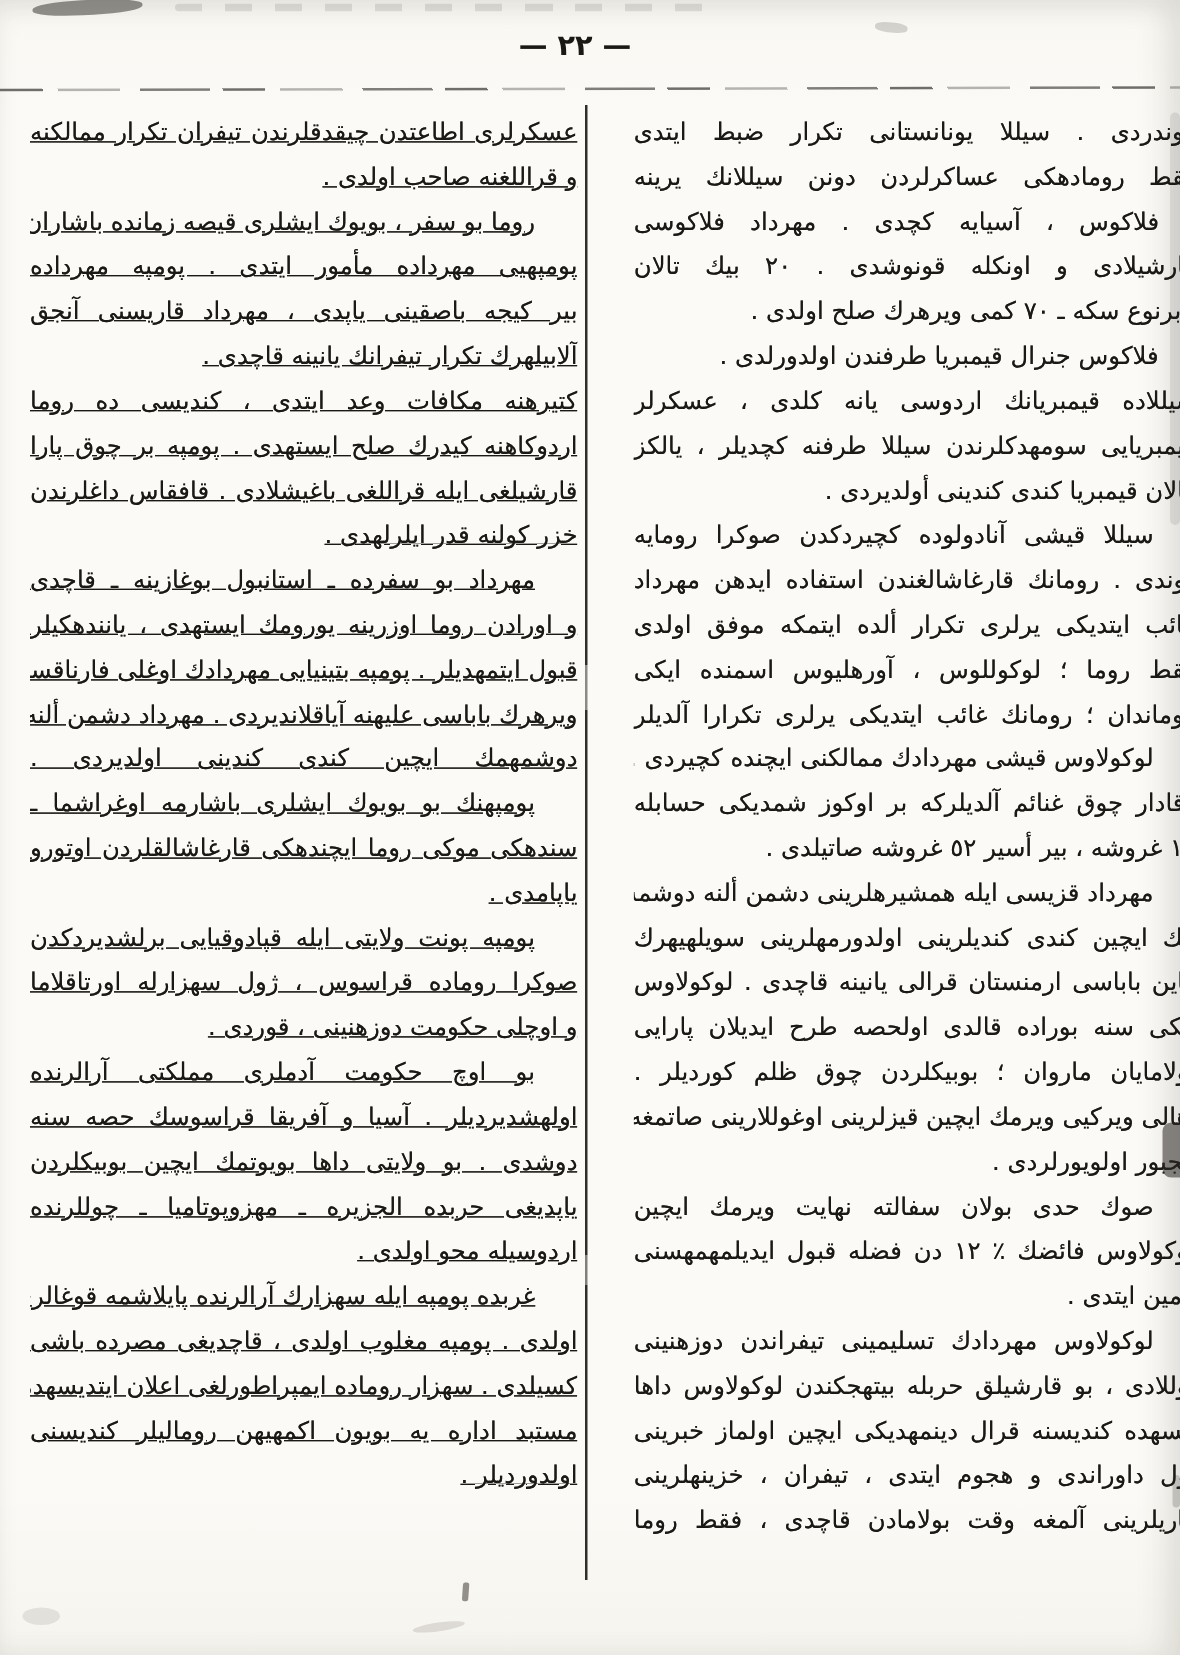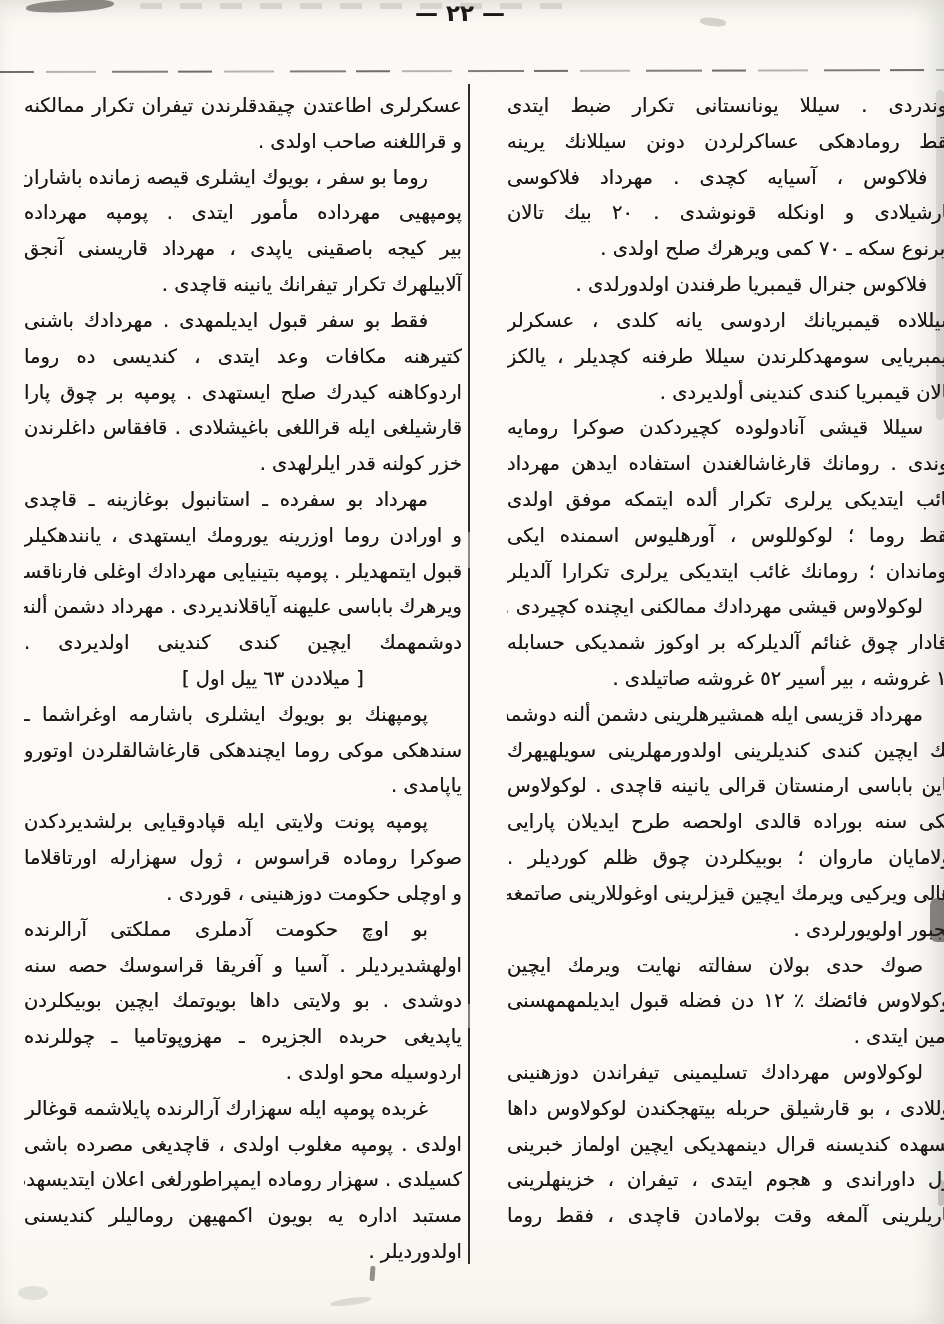--- a/index.html
+++ b/index.html
@@ -7,42 +7,42 @@
     width:944px;height:1324px;overflow:hidden;position:relative;
     background:#f7f5f0;
     font-family:"DejaVu Sans",sans-serif;
   }
   .page{
     position:absolute;inset:0;
     background:linear-gradient(180deg,#f9f8f3 0%,#fbfaf6 8%,#fbfaf6 90%,#f6f4ee 100%);
     box-shadow:inset -14px 0 22px rgba(60,58,52,.10), inset 0 10px 18px rgba(70,68,60,.06);
   }
   .page-number{
-    position:absolute;top:0;left:0;width:920px;text-align:center;
+    position:absolute;top:24px;left:0;width:920px;text-align:center;
     font-size:23px;color:#1b1916;letter-spacing:2px;font-weight:bold;
   }
   .header-rule{
     position:absolute;top:70px;left:0;width:944px;height:2px;opacity:.75;
     transform:rotate(-.12deg);
     background:repeating-linear-gradient(90deg,
       rgba(45,43,40,.9) 0 34px, rgba(45,43,40,0) 34px 46px,
       rgba(45,43,40,.45) 46px 96px, rgba(45,43,40,0) 96px 112px,
       rgba(45,43,40,.8) 112px 168px, rgba(45,43,40,0) 168px 178px);
   }
   .column-divider{
     position:absolute;left:468px;top:84px;width:2px;height:1180px;
     background:linear-gradient(180deg,#141210 0 38%, rgba(20,18,16,.55) 38% 41%, #141210 41% 78%, rgba(20,18,16,.6) 78% 80%, #141210 80% 100%);
     opacity:.88;
   }
   .col{
     position:absolute;top:88px;height:1186px;overflow:hidden;
     direction:rtl;color:#1b1916;font-size:19.5px;
     text-shadow:0 0 .5px rgba(20,18,14,.75);
   }
-  .col-left{left:24px;width:438px;}
+  .col-left{left:24px;width:438px;text-decoration:underline;}
   .col-right{left:507px;width:450px;}
   .line{
     height:35.82px;line-height:35.6px;white-space:nowrap;
     text-align:justify;text-align-last:justify;overflow:hidden;
   }
   .line.end{text-align-last:right;}
   .line.start{padding-right:34px;}
   .line.start-end{padding-right:30px;text-align-last:right;}
   .line.date{text-align-last:center;padding-left:60px;}
   .artifact{position:absolute;background:#2b2824;pointer-events:none;}
@@ -99,31 +99,29 @@
       <div class="line full">أول داوراندى و هجوم ايتدى ، تيفران ، خزينهلرينى</div>
       <div class="line full">قاريلرينى آلمغه وقت بولامادن قاچدى ، فقط روما</div>
     </div>
   <div class="col col-left">
       <div class="line full">عسكرلرى اطاعتدن چيقدقلرندن تيفران تكرار ممالكنه</div>
       <div class="line end">و قراللغنه صاحب اولدى .</div>
       <div class="line start">روما بو سفر ، بويوك ايشلرى قيصه زمانده باشاران</div>
       <div class="line full">پومپهيى مهرداده مأمور ايتدى . پومپه مهرداده</div>
       <div class="line full">بير كيجه باصقينى ياپدى ، مهرداد قاريسنى آنجق</div>
       <div class="line end">آلابيلهرك تكرار تيفرانك يانينه قاچدى .</div>
-      <div class="line start">فقط بو سفر قبول ايديلمهدى . مهردادك باشنى</div>
       <div class="line full">كتيرهنه مكافات وعد ايتدى ، كنديسى ده روما</div>
       <div class="line full">اردوكاهنه كيدرك صلح ايستهدى . پومپه بر چوق پارا</div>
       <div class="line full">قارشيلغى ايله قراللغى باغيشلادى . قافقاس داغلرندن</div>
       <div class="line end">خزر كولنه قدر ايلرلهدى .</div>
       <div class="line start">مهرداد بو سفرده ـ استانبول بوغازينه ـ قاچدى</div>
       <div class="line full">و اورادن روما اوزرينه يورومك ايستهدى ، يانندهكيلر</div>
       <div class="line full">قبول ايتمهديلر . پومپه بتينيايى مهردادك اوغلى فارناقسه</div>
       <div class="line full">ويرهرك باباسى عليهنه آياقلانديردى . مهرداد دشمن ألنه</div>
       <div class="line full">دوشمهمك ايچين كندى كندينى اولديردى .</div>
-      <div class="line date">[ ميلاددن ٦٣ ييل اول ]</div>
       <div class="line start">پومپهنك بو بويوك ايشلرى باشارمه اوغراشما ـ</div>
       <div class="line full">سندهكى موكى روما ايچندهكى قارغاشالقلردن اوتورو</div>
       <div class="line end">ياپامدى .</div>
       <div class="line start">پومپه پونت ولايتى ايله قپادوقيايى برلشديردكدن</div>
       <div class="line full">صوكرا روماده قراسوس ، ژول سهزارله اورتاقلاما</div>
       <div class="line end">و اوچلى حكومت دوزهنينى ، قوردى .</div>
       <div class="line start">بو اوچ حكومت آدملرى مملكتى آرالرنده</div>
       <div class="line full">اولهشديرديلر . آسيا و آفريقا قراسوسك حصه سنه</div>
       <div class="line full">دوشدى . بو ولايتى داها بويوتمك ايچين بوبيكلردن</div>
       <div class="line full">ياپديغى حربده الجزيره ـ مهزوپوتاميا ـ چوللرنده</div>

